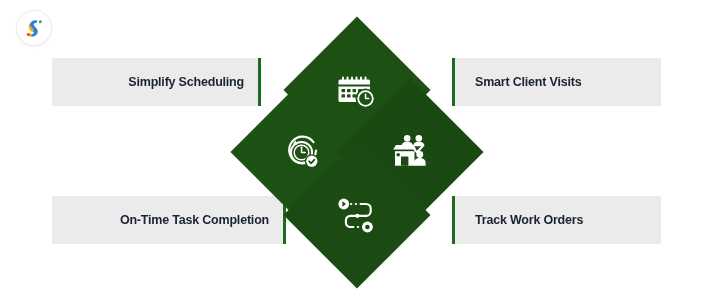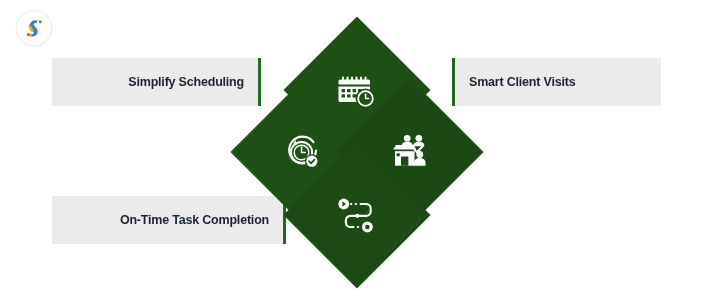--- a/index.html
+++ b/index.html
@@ -53,21 +53,21 @@
     line-height: 1;
   }
   .label-box.left {
     justify-content: flex-end;
     padding-right: 14px;
     border-right: 3px solid #1d6b1d;
     padding-left: 13px;
   }
   .label-box.right {
     justify-content: flex-start;
-    padding-left: 14px;
+    padding-left: 20px;
     border-left: 3px solid #1d6b1d;
   }
 
   #box-tl { left: 52px;  top: 58px;  width: 209px; }
   #box-bl { left: 52px;  top: 196px; width: 234px; }
   #box-tr { left: 452px; top: 58px;  width: 209px; }
   #box-br { left: 452px; top: 196px; width: 209px; }
 
   
   .diamond {
@@ -117,20 +117,23 @@
   </div>
 
   <div class="label-box right" id="box-tr">
     <span class="label-text">Smart Client Visits</span>
   </div>
 
   <div class="label-box left" id="box-bl">
     <span class="label-text">On-Time Task Completion</span>
   </div>
 
+  <div class="label-box right" id="box-br">
+    <span class="label-text">Track Work Orders</span>
+  </div>
 
   <div class="diamond" id="dia-top">
     <span class="glyph">
       <svg width="40" height="40" viewBox="0 0 40 40" fill="#ffffff">
         <rect x="5" y="6.5" width="2" height="4.5" rx="1"></rect>
         <rect x="9.5" y="6.5" width="2" height="4.5" rx="1"></rect>
         <rect x="14" y="6.5" width="2" height="4.5" rx="1"></rect>
         <rect x="18.5" y="6.5" width="2" height="4.5" rx="1"></rect>
         <rect x="23" y="6.5" width="2" height="4.5" rx="1"></rect>
         <rect x="27.5" y="6.5" width="2" height="4.5" rx="1"></rect>

